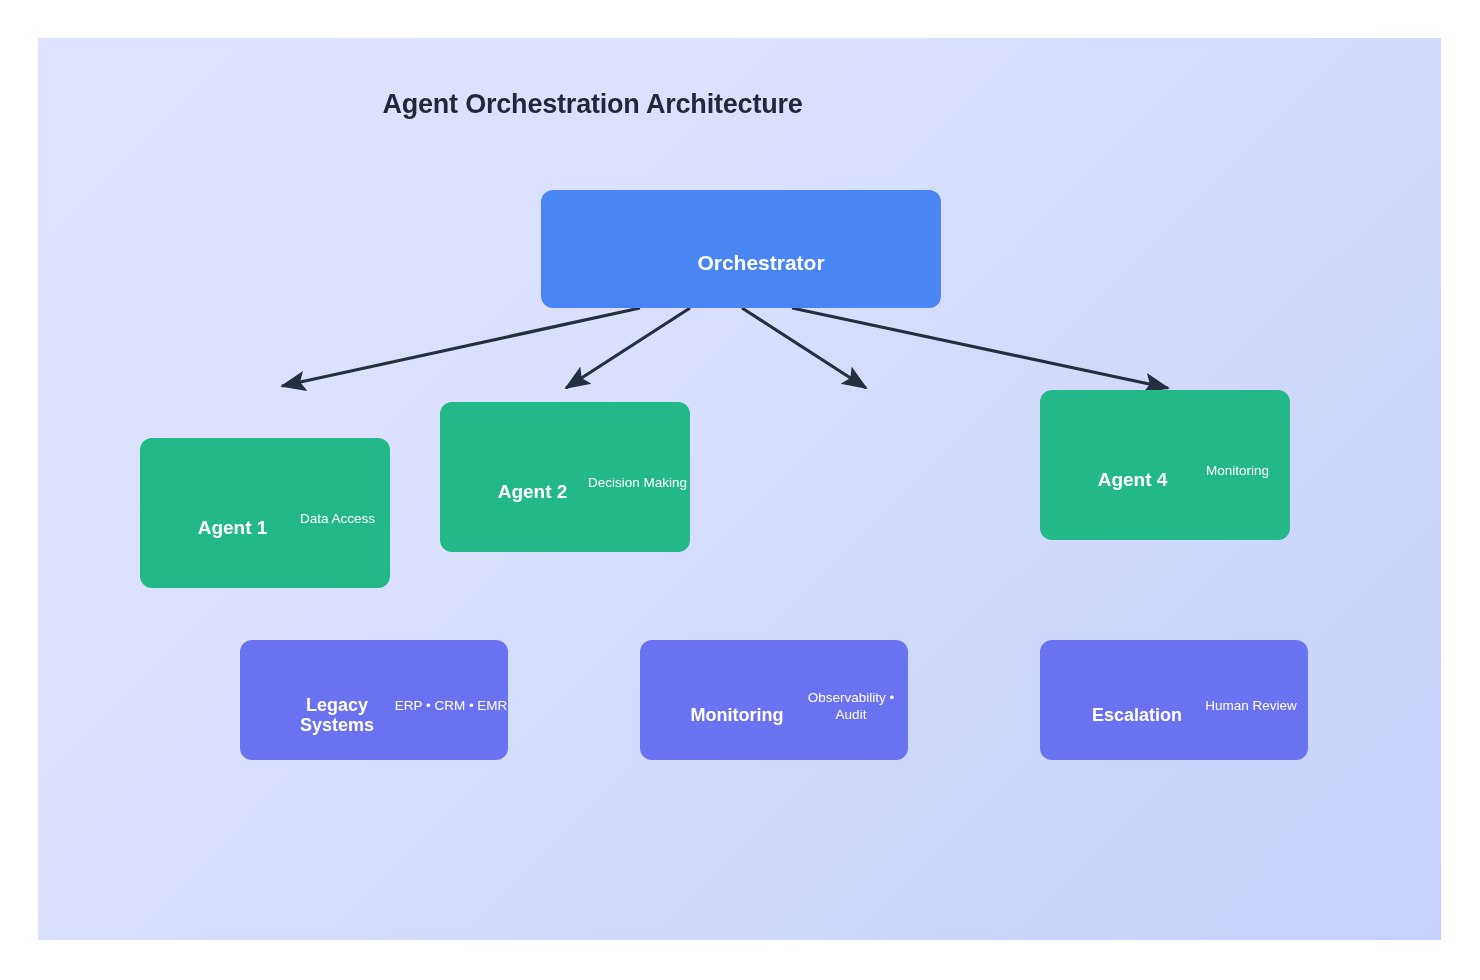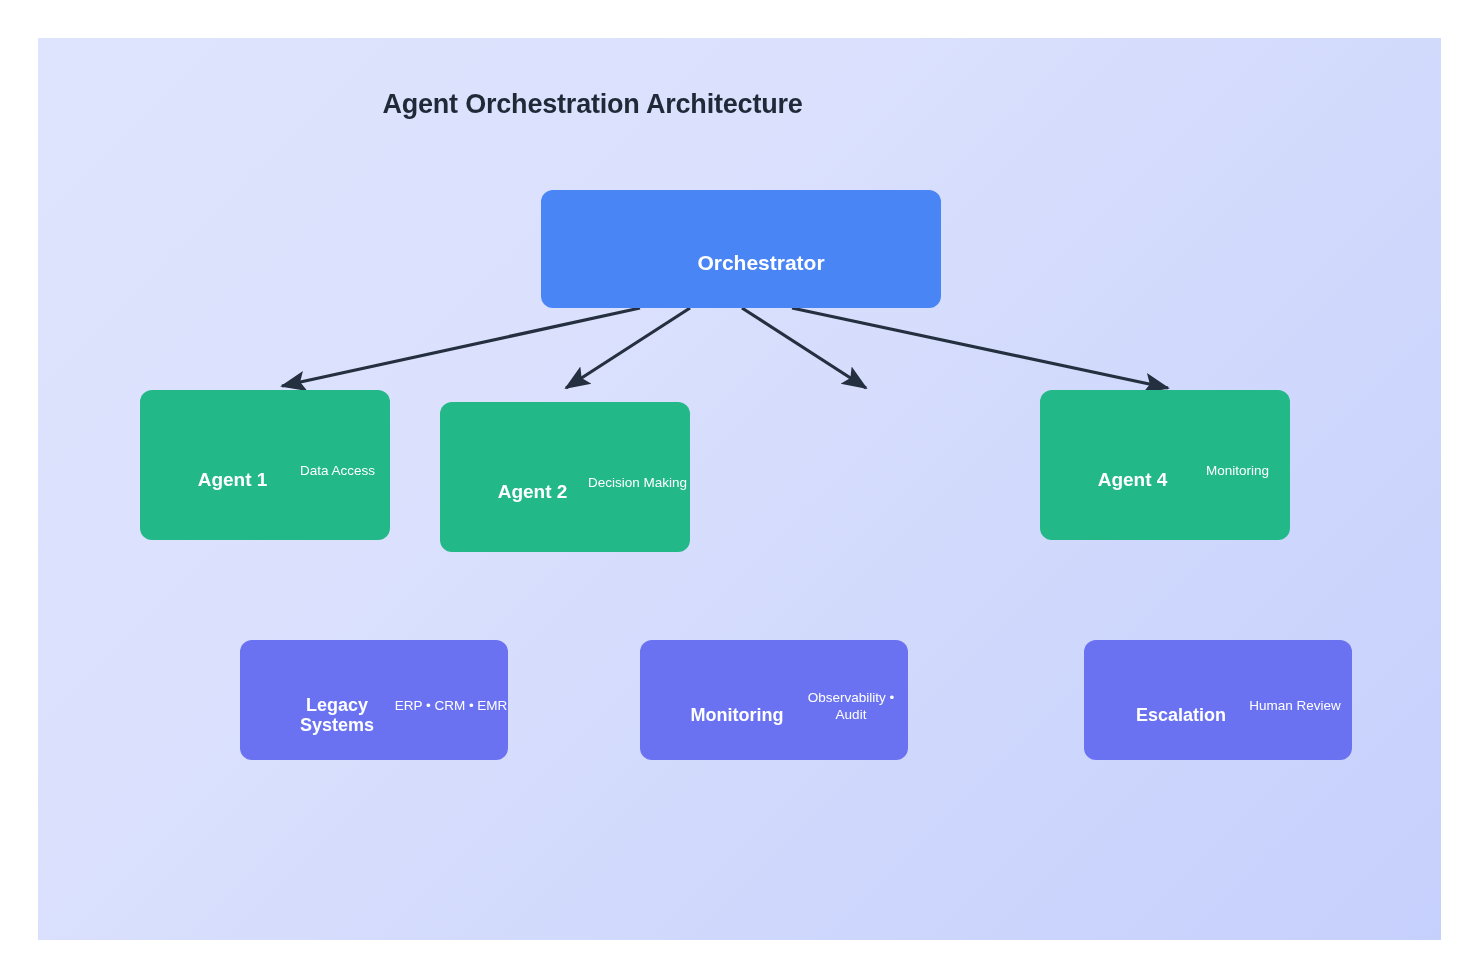--- a/index.html
+++ b/index.html
@@ -59,35 +59,35 @@
   #node-orchestrator .node-title{margin-top:27px;font-size:21px;}
   #node-orchestrator .node-sub{margin-top:12px;font-size:14.5px;}
   
   .agent-node{
     top:352px;
     width:250px;height:150px;
     background:#22b888;
   }
   .agent-node .node-title{margin-top:30px;font-size:19px;}
   .agent-node .node-sub{margin-top:13px;font-size:13.5px;}
-  #node-agent-1{left:102px;}
+  #node-agent-1{left:102px;margin-top:48px;}
   #node-agent-2{left:402px;margin-top:12px;}
   #node-agent-3{left:702px;}
   #node-agent-4{left:1002px;}
   
   .support-node{
     top:602px;
     width:268px;height:120px;
     background:#6a72f2;
   }
   .support-node .node-title{margin-top:31px;font-size:18px;}
   .support-node .node-sub{margin-top:13px;font-size:13.5px;}
   #node-legacy-systems{left:202px;}
   #node-monitoring{left:602px;}
-  #node-escalation{left:1002px;margin-left:44px;}
+  #node-escalation{left:1002px;}
   
   #arrow-layer{
     position:absolute;
     left:0;top:0;
     width:1403px;height:902px;
     pointer-events:none;
   }
 </style>
 </head>
 <body>

